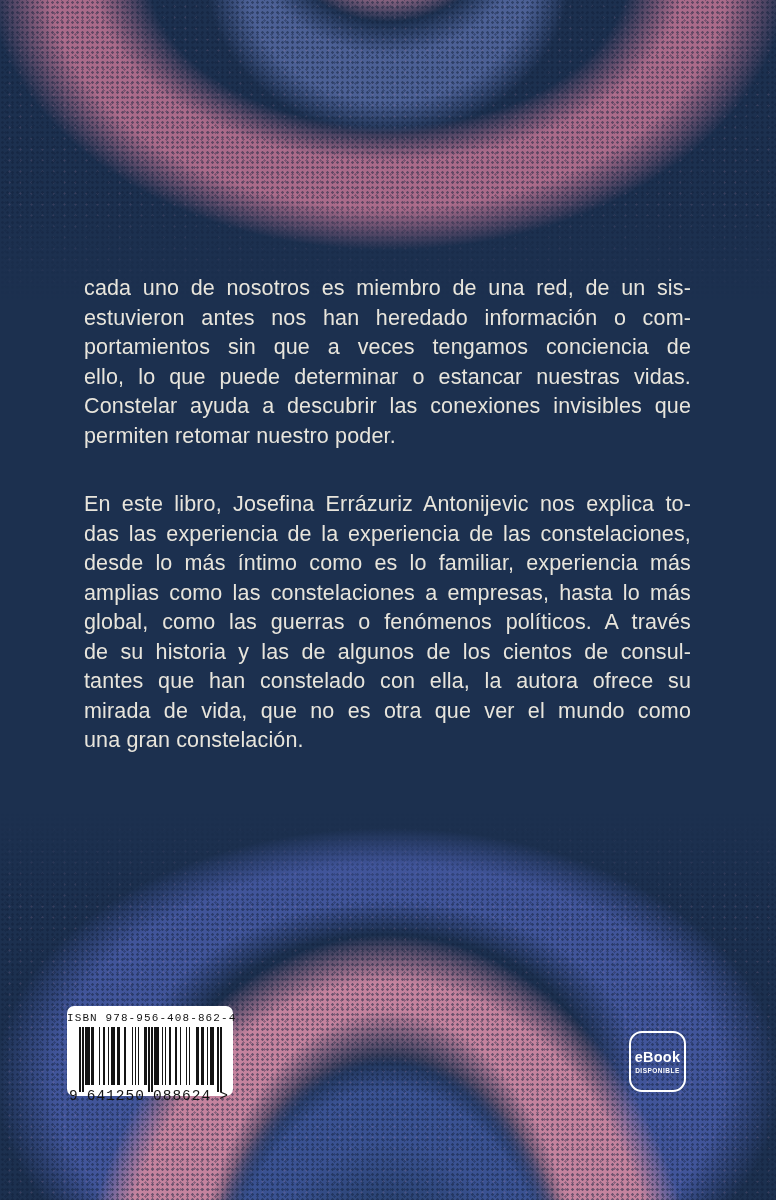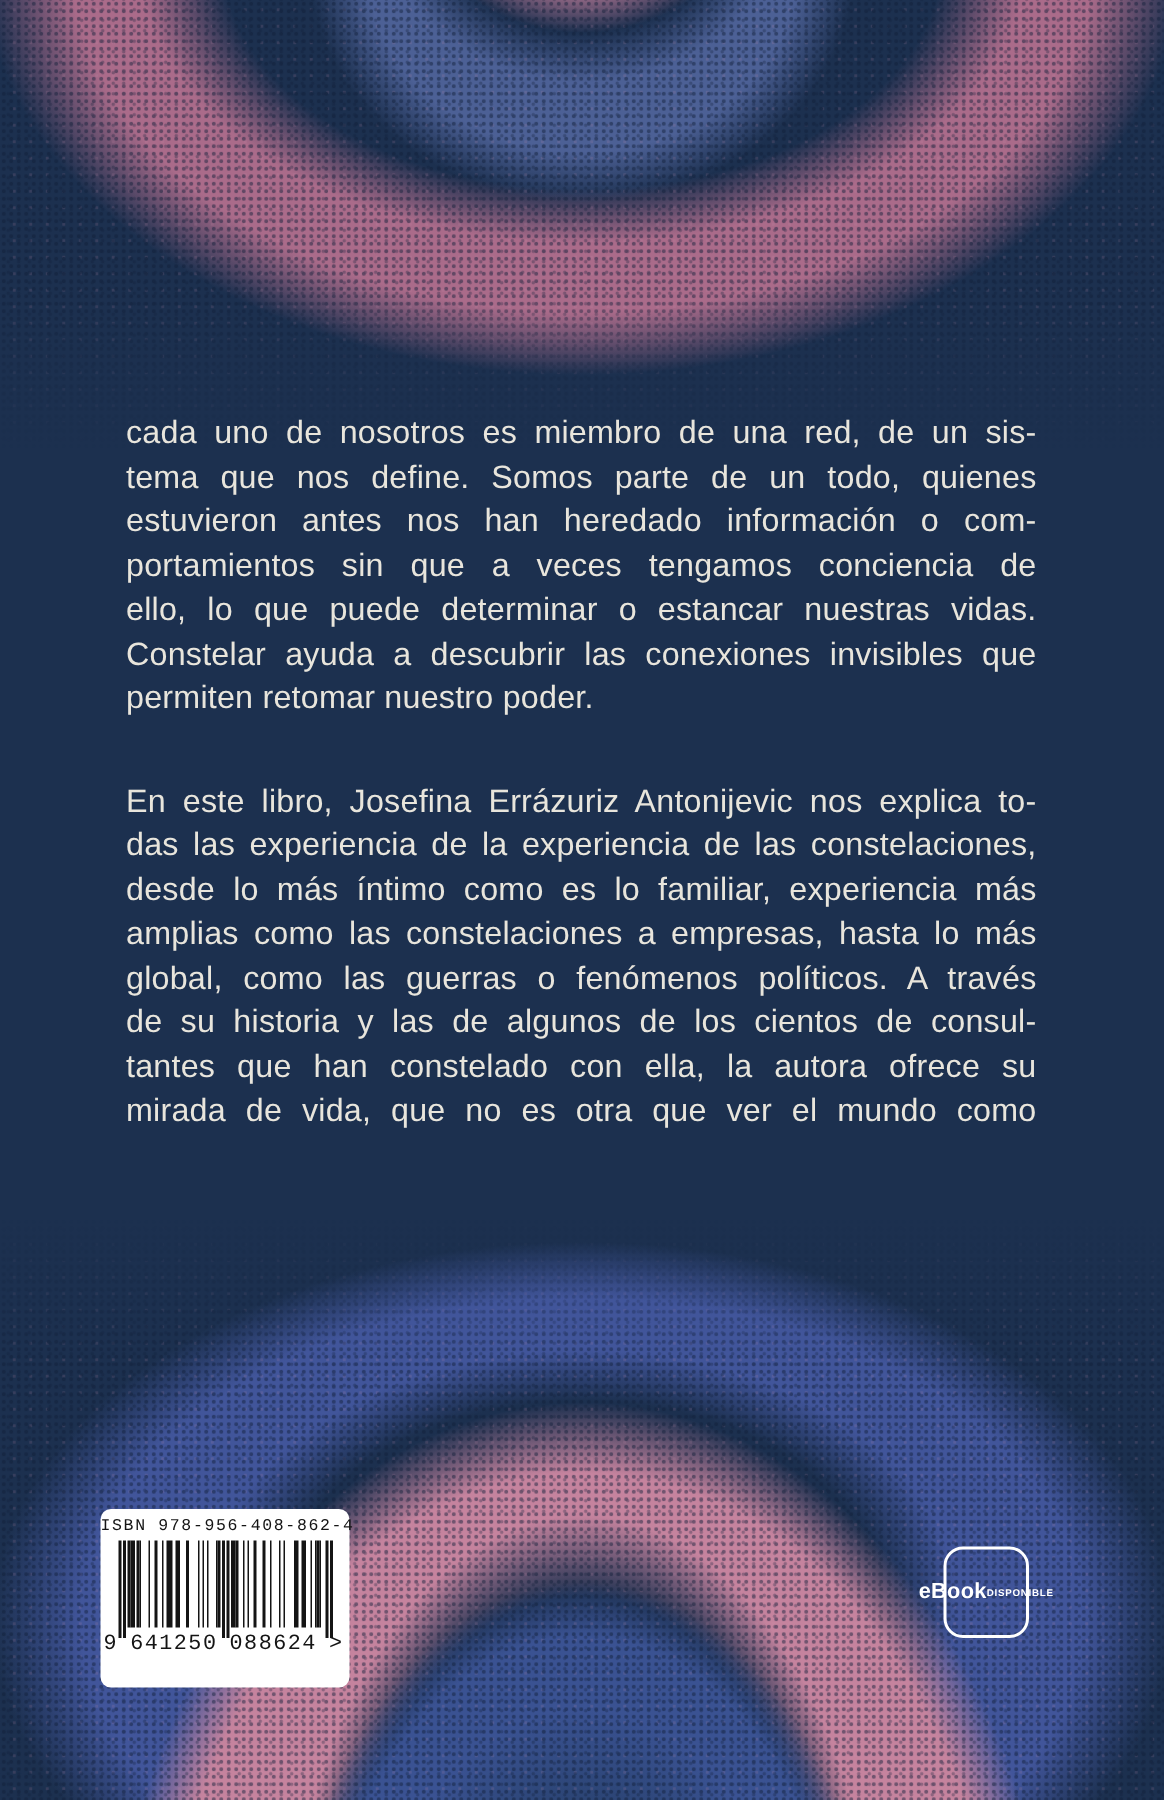--- a/index.html
+++ b/index.html
@@ -56,37 +56,37 @@
   
   .copy{position:absolute; left:84px; top:274px; width:607px;
     color:var(--text); font-size:21.5px; line-height:29.5px;
     letter-spacing:.15px; font-weight:400;}
   .para{margin:0;}
   .para + .para{margin-top:39px;}
   .line{text-align:justify; text-align-last:justify; white-space:normal;}
   .line.last{text-align-last:left;}
 
   
-  .barcode-box{position:absolute; left:67px; top:1006px; width:166px; height:119px;
+  .barcode-box{position:absolute; left:67px; top:1006px; width:166px; height:90px;
     background:var(--barcode-bg); border-radius:7px; box-sizing:border-box;
     padding-top:6px; color:var(--barcode-ink);}
   .isbn-line{font-family:"Liberation Mono","DejaVu Sans Mono",monospace;
     font-size:11px; letter-spacing:1.1px; text-align:center; white-space:nowrap;}
   .bars{position:relative; height:58px; margin:3px 12px 0 12px; display:flex; align-items:flex-start;}
   .mod{flex:1 1 0; height:100%;}
   .mod.ink{background:var(--barcode-ink);}
   .mod.guard{height:112%;}
   .digits{display:flex; justify-content:space-between; align-items:baseline;
     padding:0 4px 0 2px; margin-top:3px;
     font-family:"Liberation Mono","DejaVu Sans Mono",monospace; font-size:14.5px; letter-spacing:1px;}
 
   
   .ebook-badge{position:absolute; left:629px; top:1031px; width:57px; height:61px;
     border:2px solid var(--badge); border-radius:13px; box-sizing:border-box;
-    display:flex; flex-direction:row; justify-content:center; align-items:center;
+    display:flex; flex-direction:column; justify-content:center; align-items:center;
     color:var(--badge); text-align:center;}
   .ebook-title{font-size:14.5px; font-weight:700; line-height:15px; letter-spacing:.2px;}
   .ebook-sub{font-size:6.5px; font-weight:700; letter-spacing:.5px; margin-top:2px;}
 </style>
 </head>
 <body>
 
 <div class="page">
 
   <div>
@@ -103,36 +103,36 @@
     <div class="ellipse e-bot-gap1"></div>
     <div class="ellipse e-bot-pink"></div>
     <div class="ellipse e-bot-gap2"></div>
     <div class="ellipse e-bot-dome"></div>
     <div class="dots dots-bottom"></div>
   </div>
 
   <div class="copy">
     <div class="para">
       <div class="line">cada uno de nosotros es miembro de una red, de un sis-</div>
-      <div class="line">tema que nos define. Somos parte de un todo, quienes</div>
       <div class="line">estuvieron antes nos han heredado información o com-</div>
       <div class="line">portamientos sin que a veces tengamos conciencia de</div>
       <div class="line">ello, lo que puede determinar o estancar nuestras vidas.</div>
       <div class="line">Constelar ayuda a descubrir las conexiones invisibles que</div>
       <div class="line last">permiten retomar nuestro poder.</div>
     </div>
     <div class="para">
       <div class="line">En este libro, Josefina Errázuriz Antonijevic nos explica to-</div>
       <div class="line">das las experiencia de la experiencia de las constelaciones,</div>
       <div class="line">desde lo más íntimo como es lo familiar, experiencia más</div>
       <div class="line">amplias como las constelaciones a empresas, hasta lo más</div>
       <div class="line">global, como las guerras o fenómenos políticos. A través</div>
       <div class="line">de su historia y las de algunos de los cientos de consul-</div>
       <div class="line">tantes que han constelado con ella, la autora ofrece su</div>
       <div class="line">mirada de vida, que no es otra que ver el mundo como</div>
+      <div class="line last">una gran constelación.</div>
     </div>
   </div>
 
   <div class="barcode-box">
     <div class="isbn-line">ISBN 978-956-408-862-4</div>
     <div class="bars">
         <div class="mod ink guard"></div>
         <div class="mod"></div>
         <div class="mod ink guard"></div>
         <div class="mod"></div>

